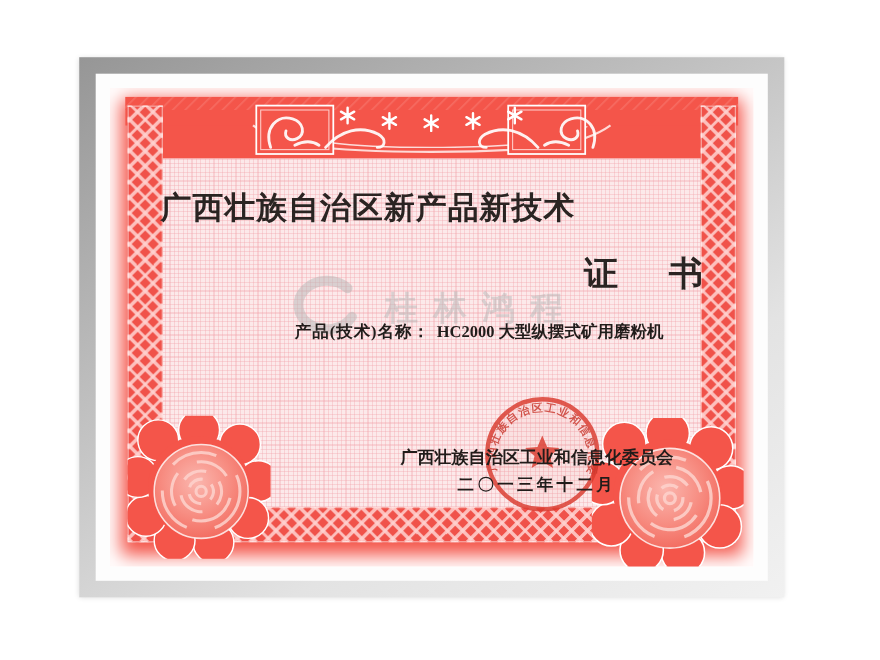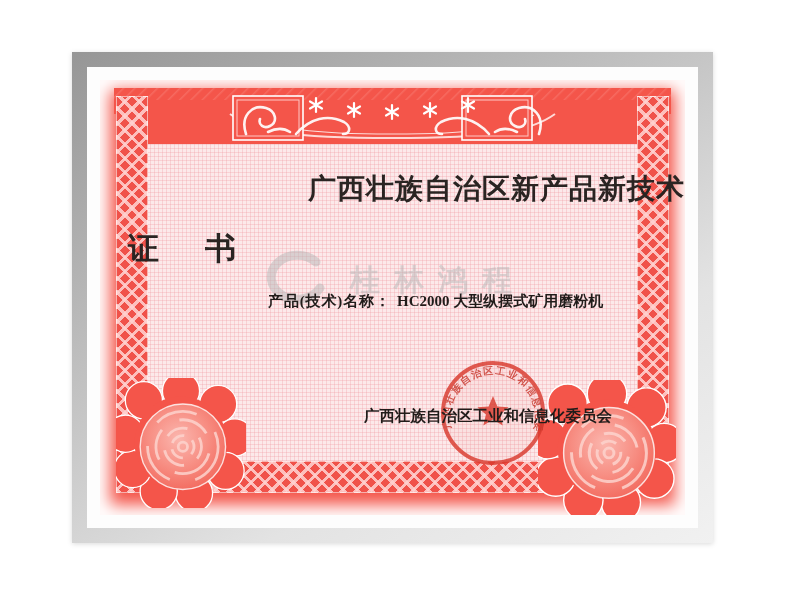--- a/index.html
+++ b/index.html
@@ -30,25 +30,25 @@
   .braid.bb{left:16px;right:16px;bottom:22px;height:30px;}
   .interior{
     position:absolute;left:46px;right:46px;top:64px;bottom:54px;z-index:1;
     background-color:#fce9ea;
     background-image:
       repeating-linear-gradient(0deg, rgba(241,158,166,.33) 0 1px, transparent 1px 4px),
       repeating-linear-gradient(90deg, rgba(241,158,166,.33) 0 1px, transparent 1px 4px);
   }
   .banner{position:absolute;left:0;top:8px;width:585px;height:68px;z-index:2;}
   .title{
-    position:absolute;left:11px;right:0;top:90px;z-index:5;text-align:right;
-    font-size:28px;font-weight:bold;color:#2a2422;letter-spacing:1px;white-space:nowrap;
+    position:absolute;left:0;right:0;top:90px;z-index:5;text-align:left;
+    font-size:28px;font-weight:bold;color:#2a2422;letter-spacing:1px;white-space:nowrap;padding-left:46px;
   }
   .doctype{
-    position:absolute;left:0;right:0;top:148px;z-index:5;text-align:left;
+    position:absolute;left:0;right:0;top:148px;z-index:5;text-align:right;
     font-size:31px;font-weight:bold;color:#2a2422;letter-spacing:46px;padding-left:28px;white-space:nowrap;
   }
   .fields{position:absolute;left:152px;top:212px;z-index:5;color:#211c1a;}
   .frow{height:24px;font-size:15px;font-weight:bold;white-space:nowrap;padding-left:16px;}
   .flabel{display:inline-block;width:122px;text-align:justify;text-align-last:justify;}
   .fvalue{margin-left:7px;}
   .issuer-block{
     position:absolute;left:232px;top:326px;width:312px;z-index:5;text-align:center;
     color:#211c1a;font-weight:bold;
   }
@@ -194,18 +194,19 @@
         <div class="doctype">证书</div>
 
         <div class="fields">
           <div class="frow">
             <span class="flabel">产品(技术)名称：</span><span class="fvalue">HC2000 大型纵摆式矿用磨粉机</span>
           </div>
         </div>
 
         <div class="issuer-block">
           <div class="issuer-line">广西壮族自治区工业和信息化委员会</div>
+          <div class="date-line">二〇一三年十二月</div>
         </div>
 
       </div>
     </div>
   </div>
 </div>
 
 </body></html>

